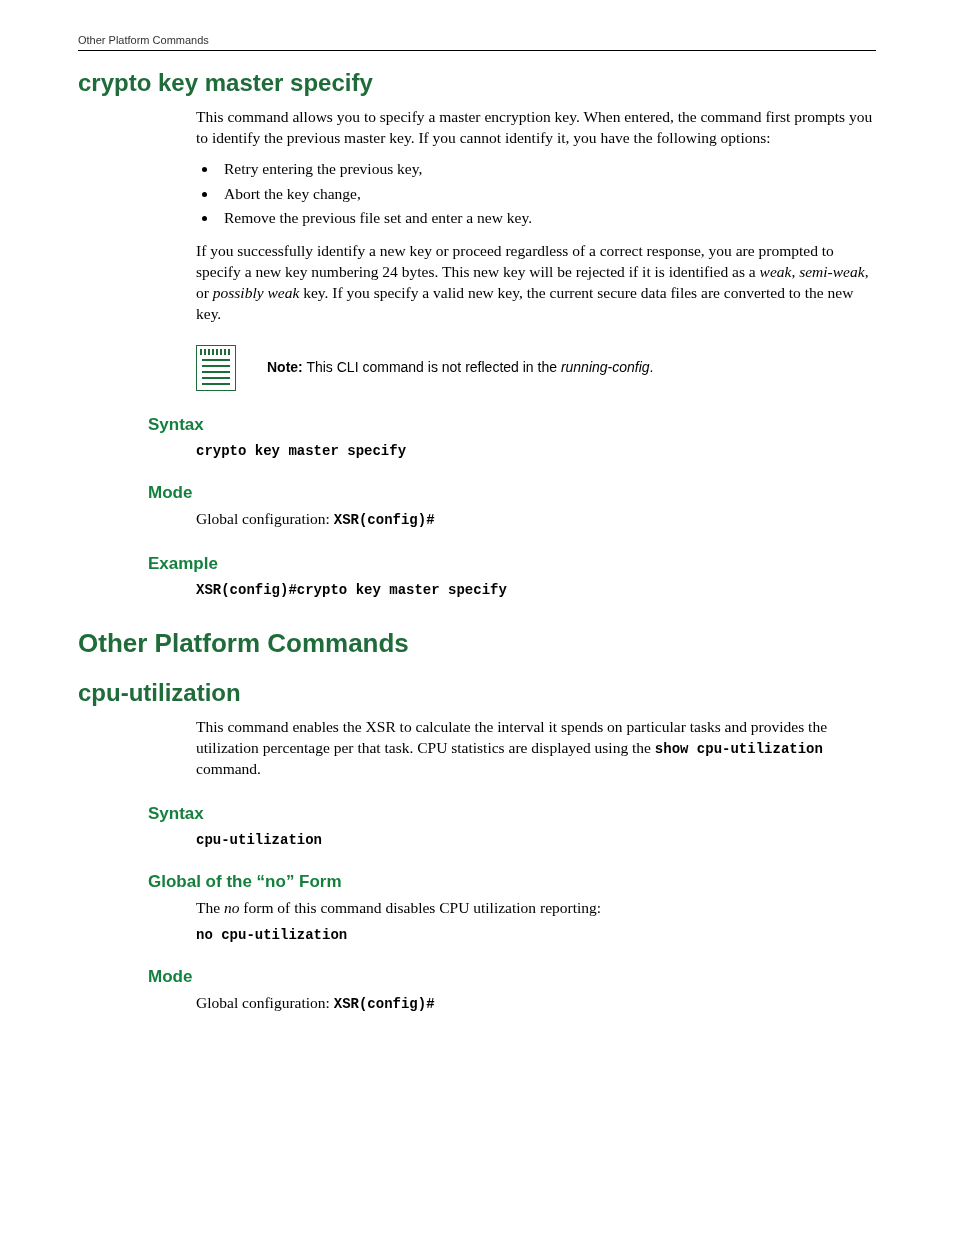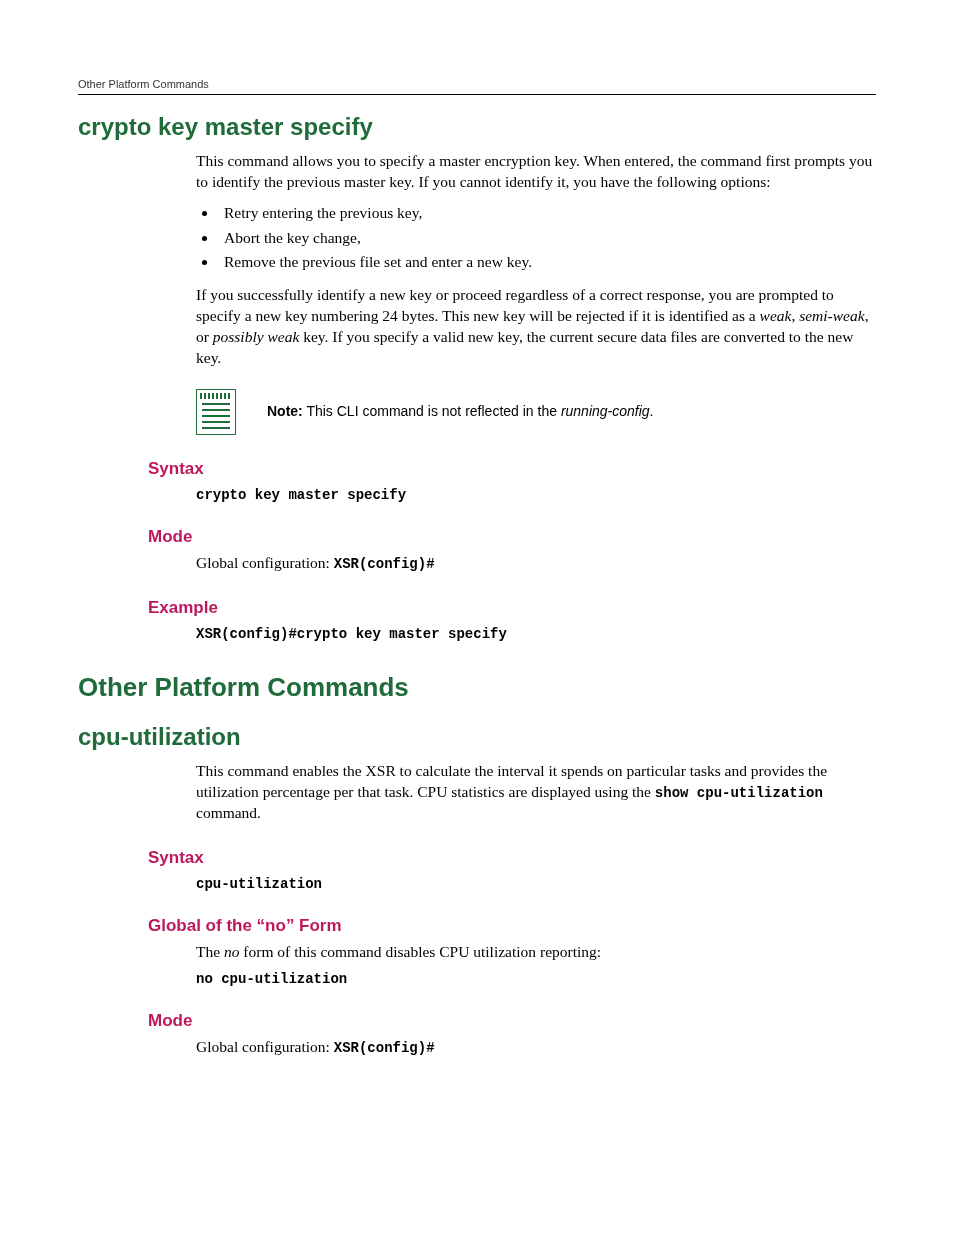--- a/index.html
+++ b/index.html
@@ -4,21 +4,21 @@
 <style>
   body {
     margin: 0;
     padding: 0;
     font-family: Georgia, 'Times New Roman', serif;
     background: #fff;
     color: #000;
     width: 954px;
   }
   .page {
-    padding: 78px 78px 40px 78px;
+    padding: 34px 78px 40px 78px;
   }
   .running-header {
     font-family: Arial, Helvetica, sans-serif;
     font-size: 11px;
     color: #333;
     border-bottom: 1px solid #000;
     padding-bottom: 4px;
     margin-bottom: 18px;
   }
   h1.section {
@@ -30,21 +30,21 @@
   }
   h1.section.big {
     font-size: 26px;
     margin-top: 30px;
     margin-bottom: 20px;
   }
   h2.subhead {
     font-family: Arial, Helvetica, sans-serif;
     font-weight: bold;
     font-size: 17px;
-    color: #be185d;
+    color: #15803d;
     margin: 24px 0 6px 70px;
   }
   .body-block {
     margin-left: 118px;
   }
   p {
     font-size: 15.5px;
     line-height: 1.35;
     margin: 6px 0;
   }

